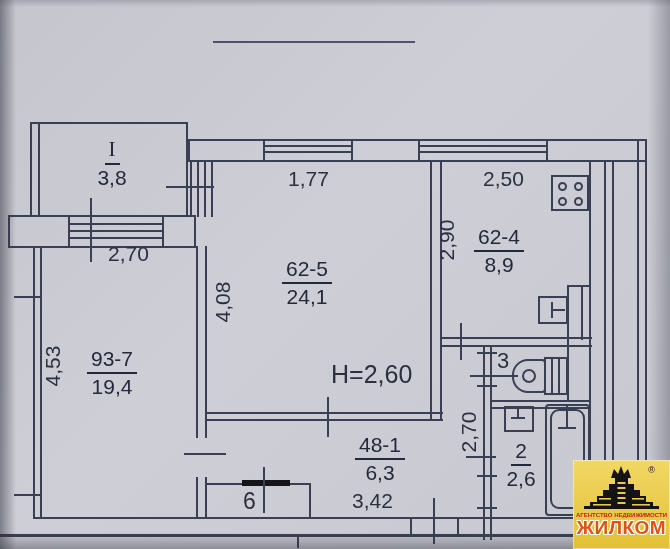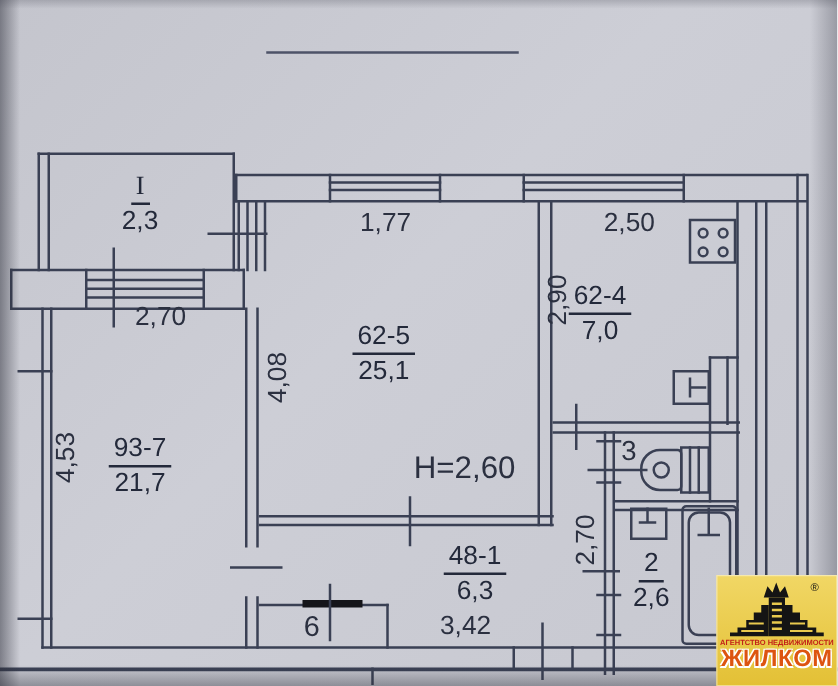--- a/index.html
+++ b/index.html
@@ -152,33 +152,33 @@
   <div class="l" style="left:517px;top:406px;width:2px;height:12px"></div>
   <div class="l" style="left:511px;top:417px;width:14px;height:2px"></div>
 
   <div class="ol" style="left:545px;top:404px;width:45px;height:112px;border-radius:4px"></div>
   <div class="ol" style="left:550px;top:409px;width:35px;height:100px;border-radius:9px"></div>
   <div class="l" style="left:566px;top:406px;width:2px;height:22px"></div>
   <div class="l" style="left:558px;top:427px;width:18px;height:2px"></div>
 
   <div class="rlabel serif" style="left:80px;top:136px;width:64px">
     <span class="rid">I</span>
-    <span class="rarea">2,3</span>
+    <span class="rarea">3,8</span>
   </div>
   <div class="rlabel" style="left:262px;top:256px;width:90px">
     <span class="rid">62-5</span>
-    <span class="rarea">25,1</span>
-  </div>
-  <div class="rlabel" style="left:438px;top:224px;width:84px">
+    <span class="rarea">24,1</span>
+  </div>
+  <div class="rlabel" style="left:457px;top:224px;width:84px">
     <span class="rid">62-4</span>
-    <span class="rarea">7,0</span>
+    <span class="rarea">8,9</span>
   </div>
   <div class="rlabel" style="left:68px;top:346px;width:88px">
     <span class="rid">93-7</span>
-    <span class="rarea">21,7</span>
+    <span class="rarea">19,4</span>
   </div>
   <div class="rlabel" style="left:342px;top:432px;width:76px">
     <span class="rid">48-1</span>
     <span class="rarea">6,3</span>
   </div>
   <div class="rlabel" style="left:500px;top:438px;width:42px">
     <span class="rid">2</span>
     <span class="rarea">2,6</span>
   </div>
   <div class="dim" style="left:497px;top:348px;font-size:22px">3</div>

